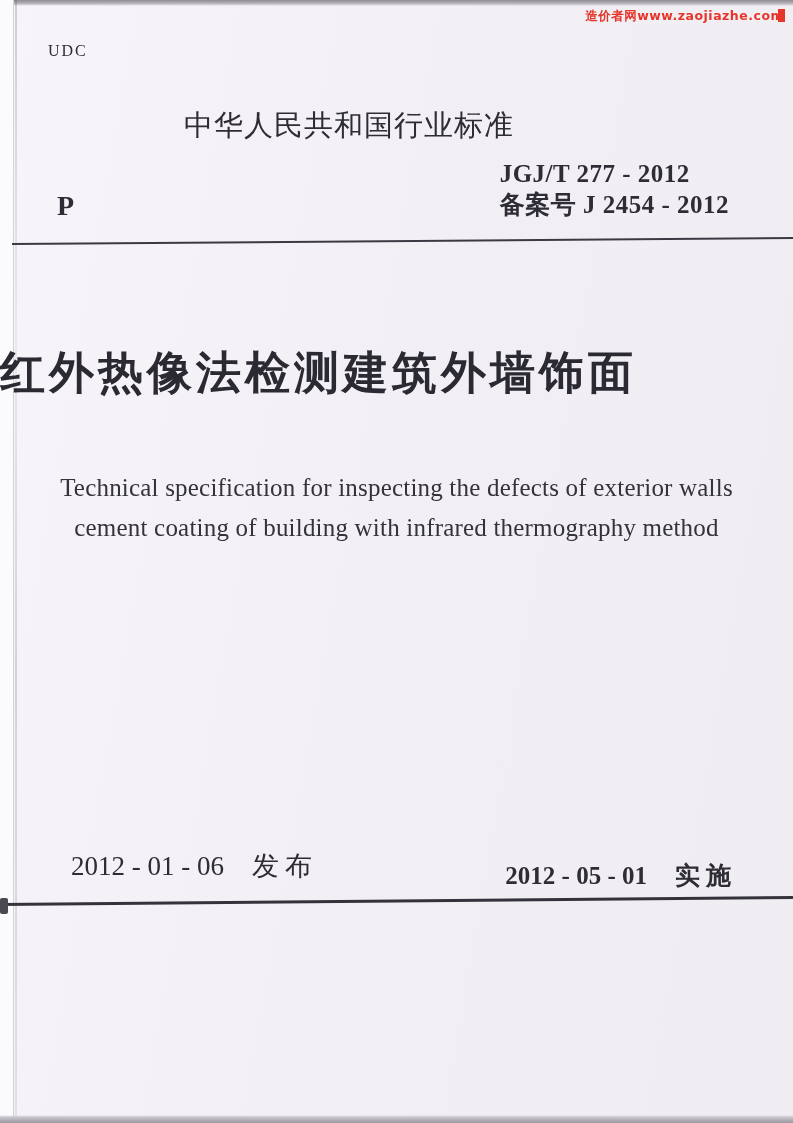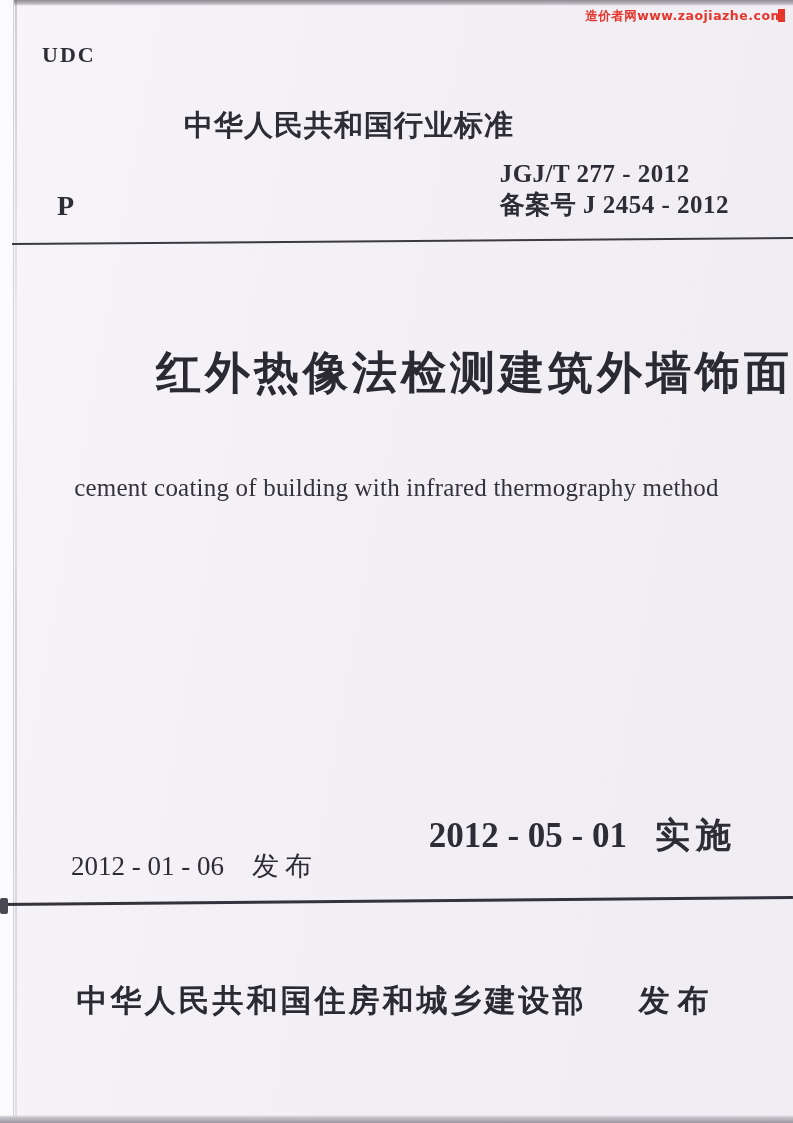--- a/index.html
+++ b/index.html
@@ -40,26 +40,26 @@
     font-family: "DejaVu Sans", sans-serif;
     font-size: 12.5px; font-weight: bold;
     color: #e6352b; letter-spacing: 0.5px;
     white-space: nowrap;
   }
   .watermark-block {
     display: inline-block; width: 7px; height: 13px;
     background: #e6352b; vertical-align: -2px; margin-left: -6px;
   }
   .udc {
-    position: absolute; left: 42px; top: 42px;
-    font-size: 22px; font-weight: bold; letter-spacing: 2px;
+    position: absolute; left: 48px; top: 42px;
+    font-size: 16px; font-weight: normal; letter-spacing: 2px;
   }
   .standard-type {
     position: absolute; left: 184px; top: 106px;
-    font-size: 29px; font-weight: bold; letter-spacing: 1px;
+    font-size: 29px; font-weight: normal; letter-spacing: 1px;
     white-space: nowrap;
   }
   
   .jgj-logo {
     position: absolute; left: 586px; top: 56px; width: 150px; height: 88px;
   }
   .jgj-logo .logo-text {
     display: block;
     font-family: "DejaVu Sans", sans-serif;
     font-size: 88px; font-weight: bold; line-height: 84px;
@@ -84,37 +84,37 @@
     position: absolute; left: 57px; top: 190px;
     font-size: 28px; font-weight: bold;
   }
   .rule-top {
     position: absolute; left: 12px; top: 243px; width: 781px; height: 2px;
     background: #3b3942;
     transform: rotate(-0.44deg); transform-origin: left center;
   }
   .title-cn {
     position: absolute; left: 0; right: 0; top: 344px;
-    text-align: right; font-weight: bold;
+    text-align: left; font-weight: bold;
     font-size: 45px; line-height: 58px; letter-spacing: 4px;
     color: #2b2932;
   }
   .title-en {
     position: absolute; left: 0; right: 0; top: 468px;
     text-align: center;
     font-size: 25px; line-height: 40px; letter-spacing: 0.2px;
     color: #34323b;
   }
   .date-left {
     position: absolute; left: 71px; top: 848px;
     font-size: 27px; font-weight: normal; white-space: nowrap;
   }
   .date-right {
-    position: absolute; right: 56px; top: 812px;
-    font-size: 35px; font-weight: bold; white-space: nowrap;
+    position: absolute; right: 56px; top: 859px;
+    font-size: 25px; font-weight: bold; white-space: nowrap;
   }
   .date-label { margin-left: 28px; letter-spacing: 6px; }
   .rule-bottom {
     position: absolute; left: 0; top: 903px; width: 793px; height: 3px;
     background: #34323b;
     transform: rotate(-0.5deg); transform-origin: left center;
   }
   .rule-bottom-blob {
     position: absolute; left: 0; top: 898px; width: 8px; height: 16px;
     background: #4a4850; border-radius: 2px;
@@ -152,33 +152,31 @@
 
   <div class="classification">P</div>
 
   <div class="rule-top"></div>
 
   <div class="title-cn">
     <div>红外热像法检测建筑外墙饰面</div>
   </div>
 
   <div class="title-en">
+    <div>Technical specification for inspecting the defects of exterior walls</div>
     <div>cement coating of building with infrared thermography method</div>
   </div>
 
   <div class="date-left">
     <span>2012 - 01 - 06</span><span class="date-label">发布</span>
   </div>
 
   <div class="date-right">
     <span>2012 - 05 - 01</span><span class="date-label">实施</span>
   </div>
 
   <div class="rule-bottom"></div>
   <div class="rule-bottom-blob"></div>
 
-  <div class="publisher">
-    <span>中华人民共和国住房和城乡建设部</span><span class="publisher-label">发布</span>
-  </div>
 
   <div class="bottom-edge"></div>
 
 </div>
 
 </body></html>

